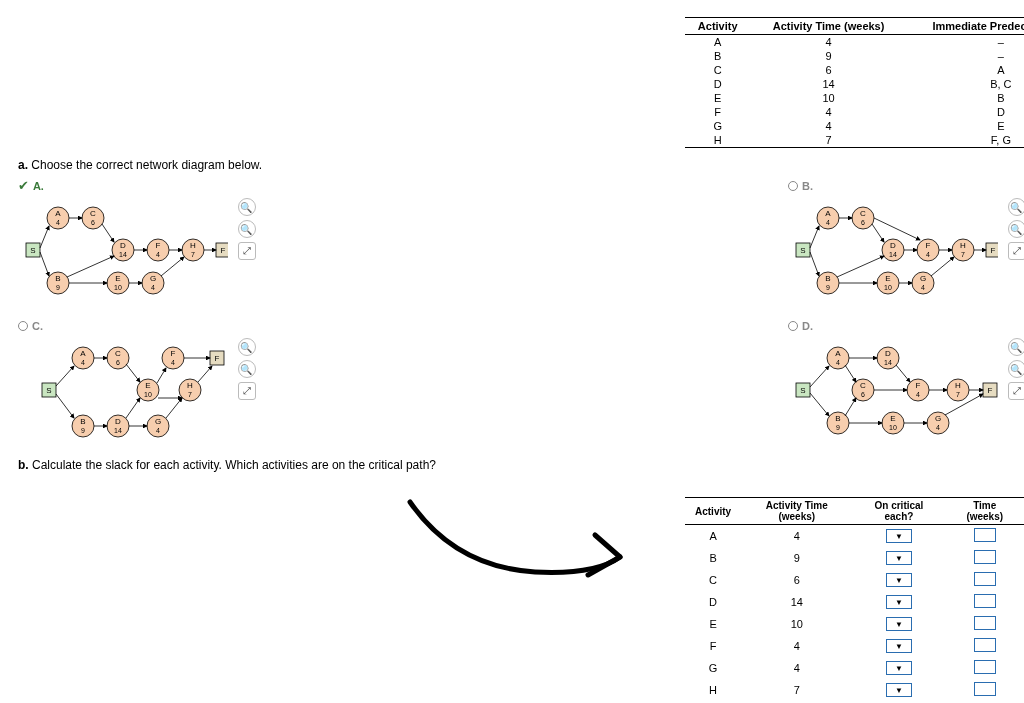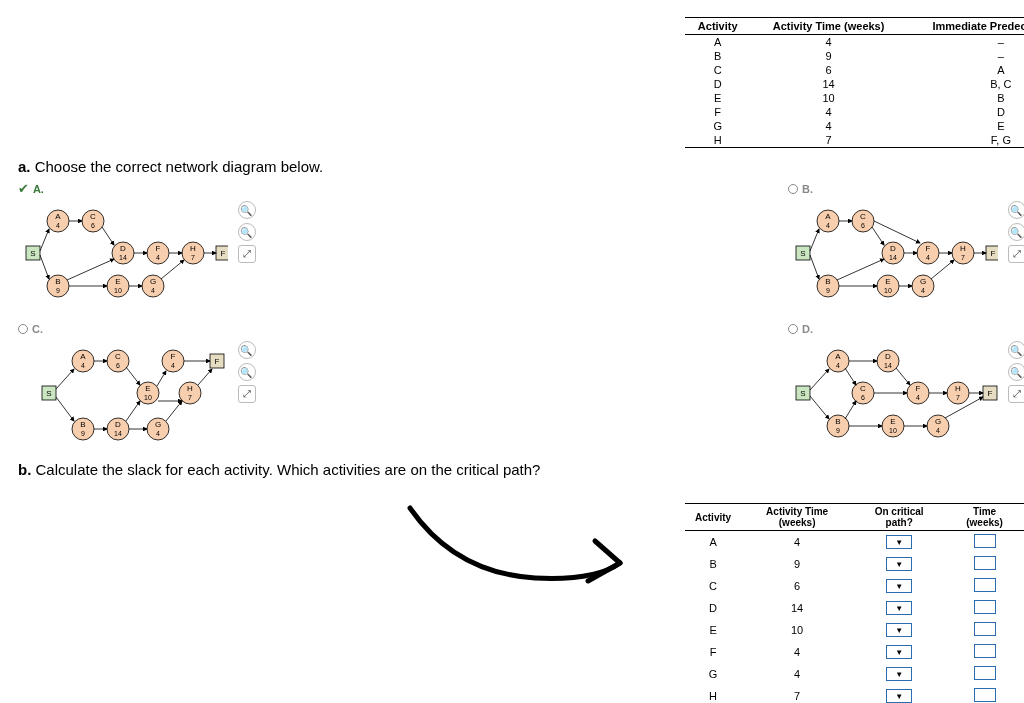--- a/index.html
+++ b/index.html
@@ -26,21 +26,21 @@
     padding: 2px 6px;
     text-align: center;
     font-weight: bold;
   }
   table.data-table td {
     padding: 1px 6px;
     text-align: center;
   }
   table.data-table tr:last-child td { border-bottom: 1px solid #000; }
   .book-icon { text-align:right; color:#d9534f; font-size:9px; margin-right:60px;}
-  .section-label { font-weight: bold; font-size: 15px; margin: 10px 0 6px 18px; }
+  .section-label { font-weight: bold; font-size: 12px; margin: 10px 0 6px 18px; }
   .section-label .light { font-weight: normal; }
   .options-grid {
     display: grid;
     grid-template-columns: 1fr 1fr;
     column-gap: 540px;
     row-gap: 10px;
     padding: 0 18px;
   }
   .option-block { position: relative; width: 230px; }
   .opt-header { display:flex; align-items:center; gap:4px; height:16px; color:#888;}
@@ -437,21 +437,21 @@
       <path d="M 15 5 Q 60 70, 140 75 Q 200 78, 225 60" stroke="#000" stroke-width="5" fill="none" stroke-linecap="round"></path>
       <path d="M 225 60 L 200 38 M 225 60 L 193 78" stroke="#000" stroke-width="5" fill="none" stroke-linecap="round"></path>
     </svg>
   </div>
   <div class="partb-right">
     <table class="slack-table">
       <thead>
           <tr>
         <th>Activity</th>
         <th><span>Activity Time (weeks)</span></th>
-        <th><span>On critical path?</span></th>
+        <th><span>On critical each?</span></th>
         <th><span>Time (weeks)</span></th>
       </tr>
         </thead>
       <tbody id="t2body">
           <tr>
             <td>A</td>
             <td>4</td>
   <td><span class="dropdown">▼</span></td>
   <td><span class="blankbox"></span></td>
           </tr>

